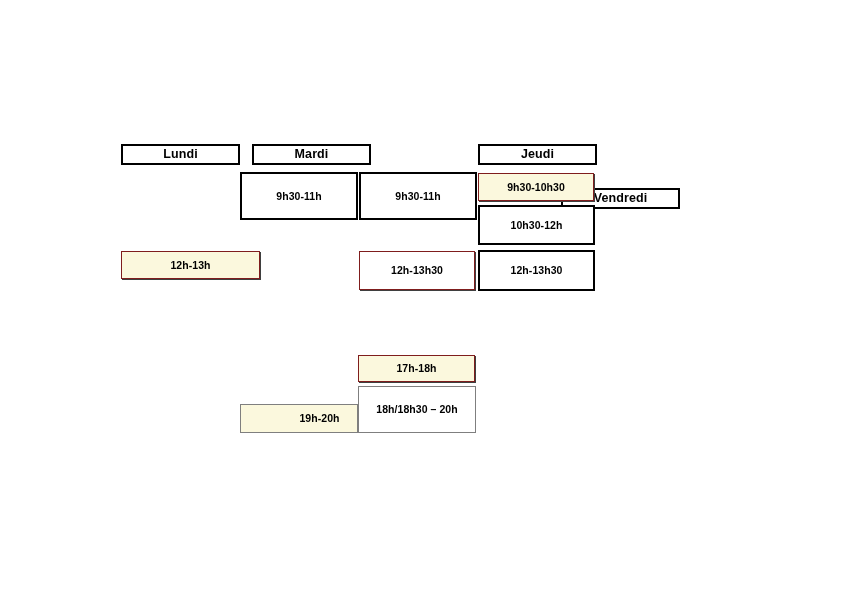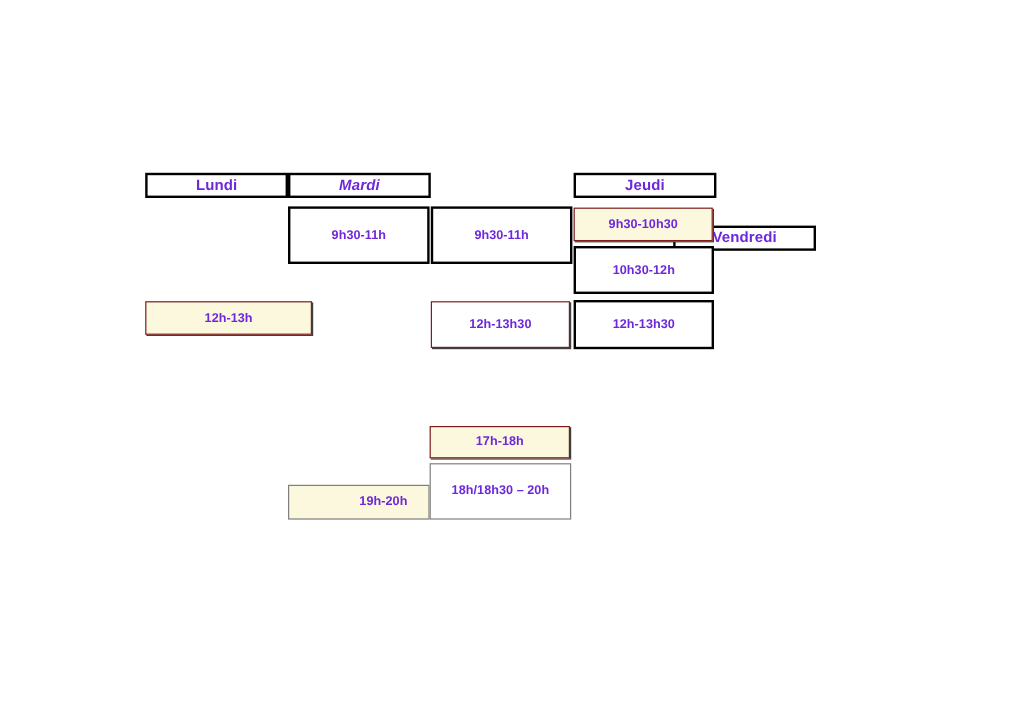--- a/index.html
+++ b/index.html
@@ -22,21 +22,21 @@
 
   
   .cell {
     position: absolute;
     box-sizing: border-box;
     display: flex;
     align-items: center;
     justify-content: center;
     text-align: right;
     font-weight: bold;
-    color: #6d28d9;
+    color: #000000;
     line-height: 1.15;
     background: #ffffff;
     overflow: hidden;
   }
 
   
   .day-head {
     height: 21px;
     font-size: 12.5px;
     letter-spacing: 0.1px;
@@ -68,21 +68,21 @@
 </style>
 </head>
 <body>
 
 <div id="page">
 
   <div class="cell day-head" style="left:121px; top:144px; width:119px;">
     <span>Lundi</span>
   </div>
 
-  <div class="cell day-head" style="left:240px; top:144px; width:119px;font-style:italic;">
+  <div class="cell day-head" style="left:252px; top:144px; width:119px;">
     <span>Mardi</span>
   </div>
 
 
   <div class="cell day-head" style="left:478px; top:144px; width:119px;">
     <span>Jeudi</span>
   </div>
 
   <div class="cell day-head" style="left:561px; top:144px; width:119px;margin-top:44px;">
     <span>Vendredi</span>

